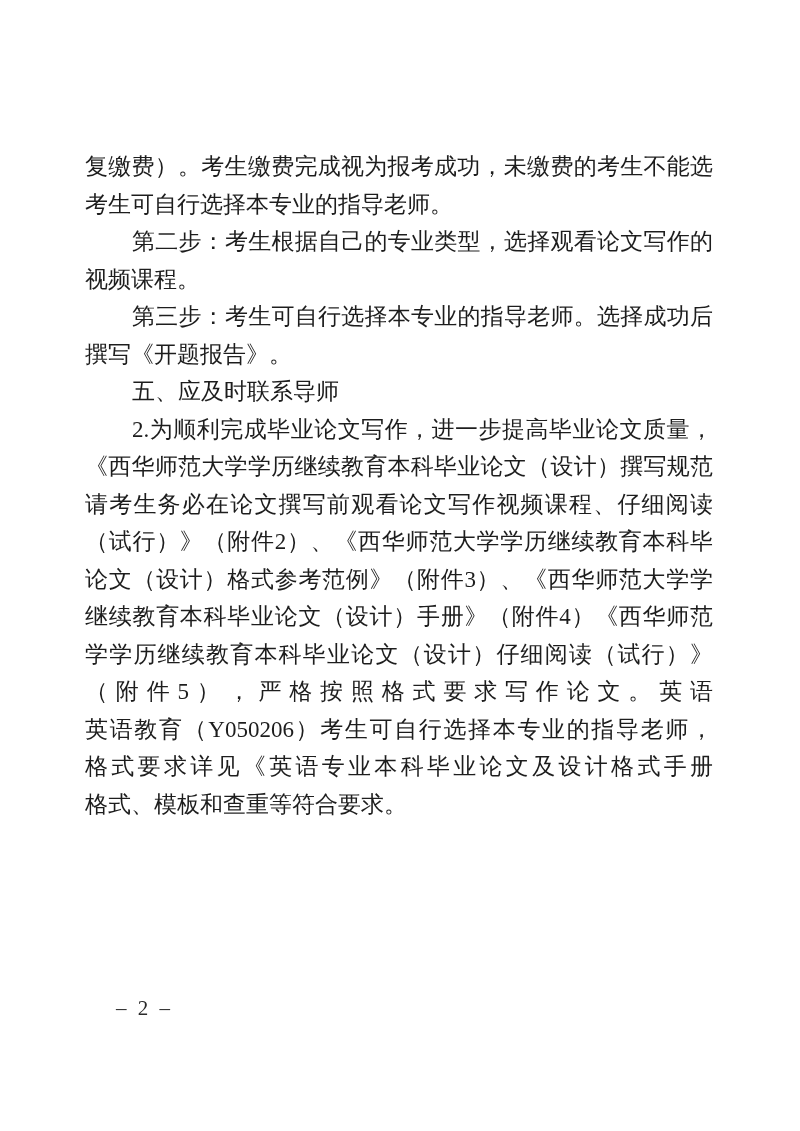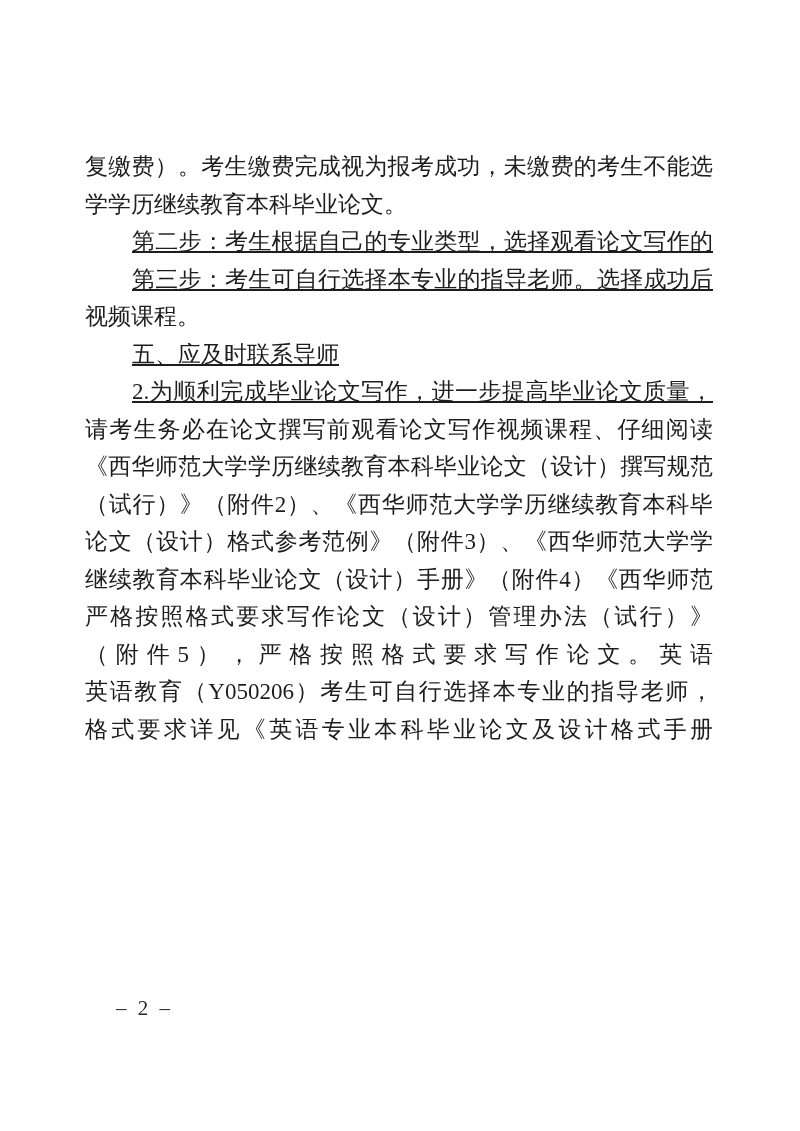--- a/index.html
+++ b/index.html
@@ -34,49 +34,50 @@
     white-space: normal;
     overflow: hidden;
   }
   .line.justify {
     text-align: justify;
     text-align-last: justify;
     text-justify: inter-character;
   }
   .line.indent {
     padding-left: 47px;
-    text-decoration: underline;
   }
   .footer {
     position: absolute;
     left: 116px;
     top: 996px;
     font-size: 21px;
     letter-spacing: 3px;
     color: #2a2a2a;
   }
 </style>
 </head>
 <body style="background: rgb(255, 255, 255); color: rgb(29, 29, 29);">
 
 <div class="page">
   <div class="content" id="content">
       <div class="line justify">复缴费）。考生缴费完成视为报考成功，未缴费的考生不能选</div>
-      <div class="line">学学历继续教育本科毕业论文。</div>
+      <div class="line">考生可自行选择本专业的指导老师。</div>
       <div class="line indent justify">第二步：考生根据自己的专业类型，选择观看论文写作的</div>
+      <div class="line">视频课程。</div>
       <div class="line indent justify">第三步：考生可自行选择本专业的指导老师。选择成功后</div>
-      <div class="line">视频课程。</div>
+      <div class="line">撰写《开题报告》。</div>
       <div class="line indent">五、应及时联系导师</div>
       <div class="line indent justify">2.为顺利完成毕业论文写作，进一步提高毕业论文质量，</div>
+      <div class="line justify">《西华师范大学学历继续教育本科毕业论文（设计）撰写规范</div>
       <div class="line justify">请考生务必在论文撰写前观看论文写作视频课程、仔细阅读</div>
-      <div class="line justify">《西华师范大学学历继续教育本科毕业论文（设计）撰写规范</div>
       <div class="line justify">（试行）》（附件2）、《西华师范大学学历继续教育本科毕业</div>
       <div class="line justify">论文（设计）格式参考范例》（附件3）、《西华师范大学学历</div>
       <div class="line justify">继续教育本科毕业论文（设计）手册》（附件4）《西华师范大</div>
-      <div class="line justify">严格按照格式要求写作论文（设计）管理办法（试行）》</div>
+      <div class="line justify">学学历继续教育本科毕业论文（设计）仔细阅读（试行）》</div>
       <div class="line justify">（附件5），严格按照格式要求写作论文。英语（W050201）、</div>
       <div class="line justify">英语教育（Y050206）考生可自行选择本专业的指导老师，</div>
       <div class="line justify">格式要求详见《英语专业本科毕业论文及设计格式手册（APA）</div>
+      <div class="line">格式、模板和查重等符合要求。</div>
     </div>
   <div class="footer">
     <span>– 2 –</span>
   </div>
 </div>
 
 </body></html>

